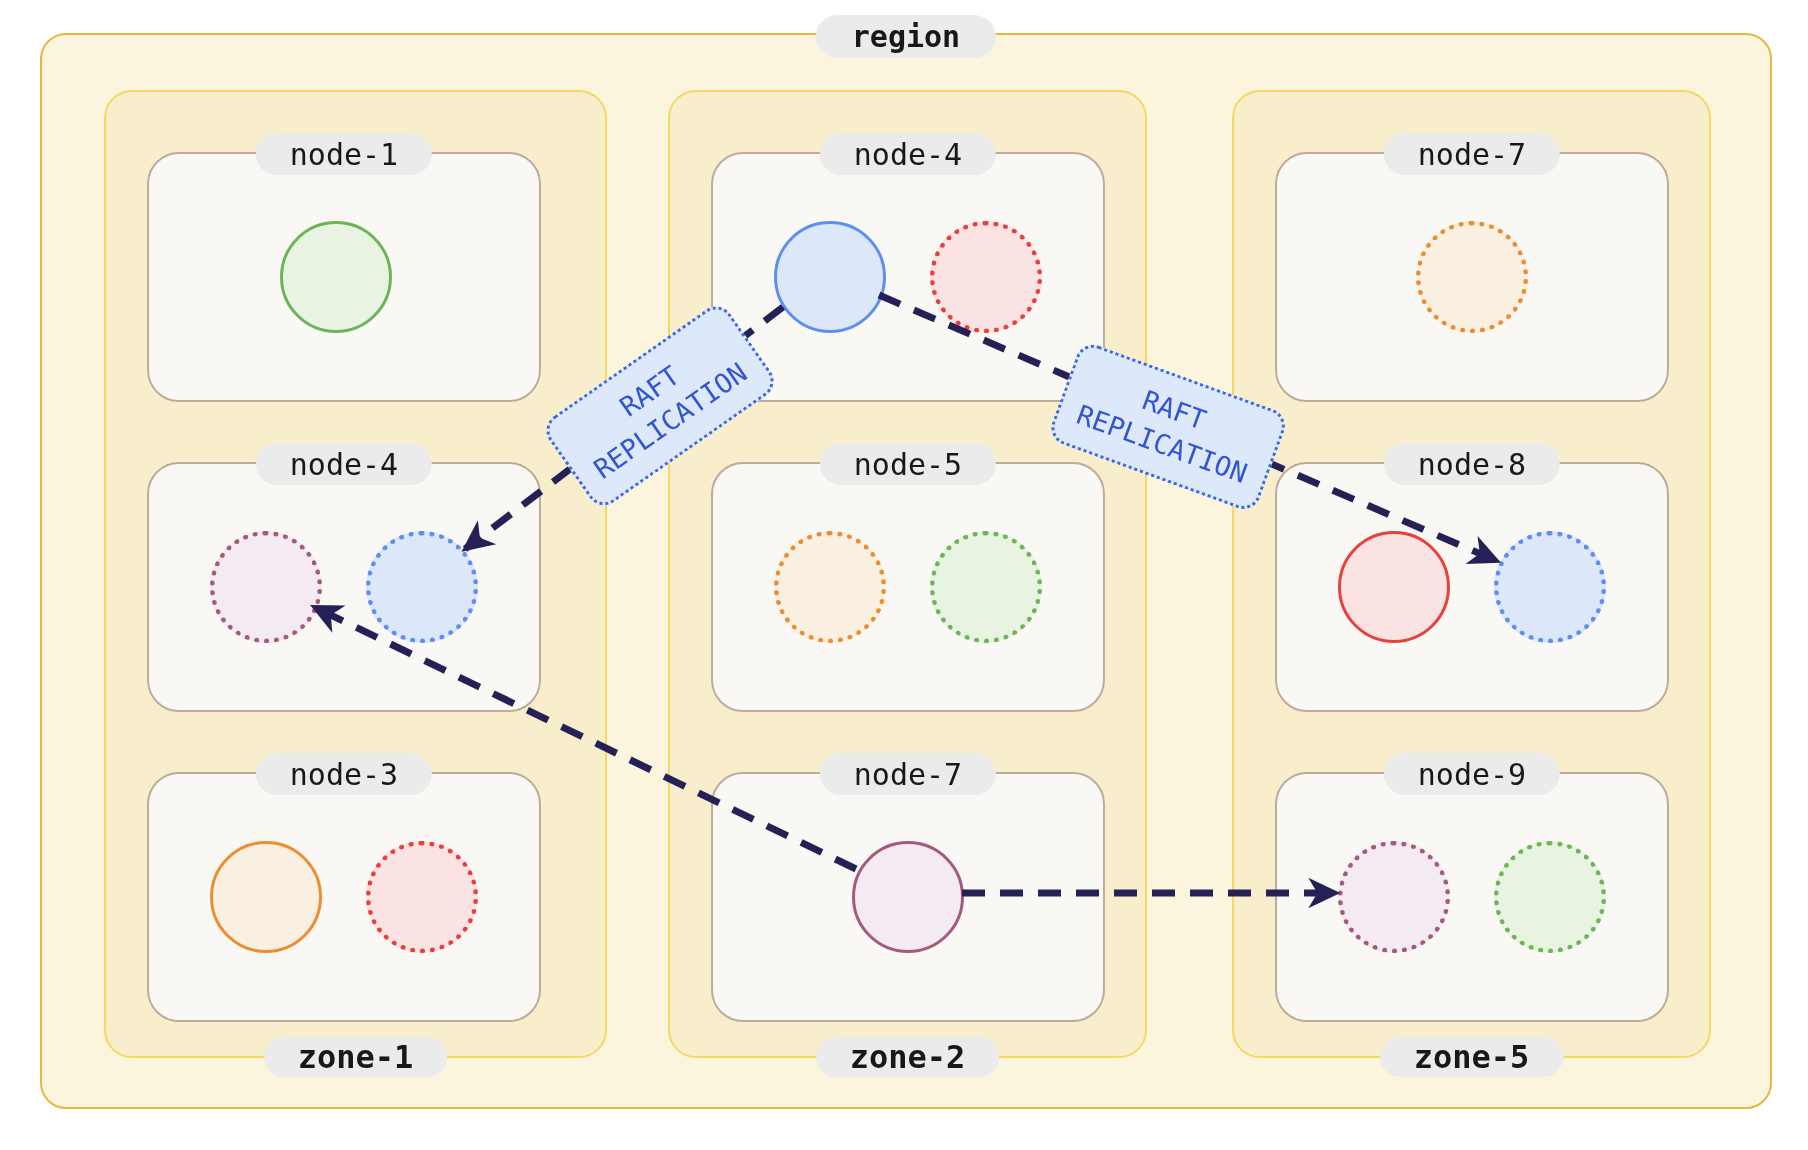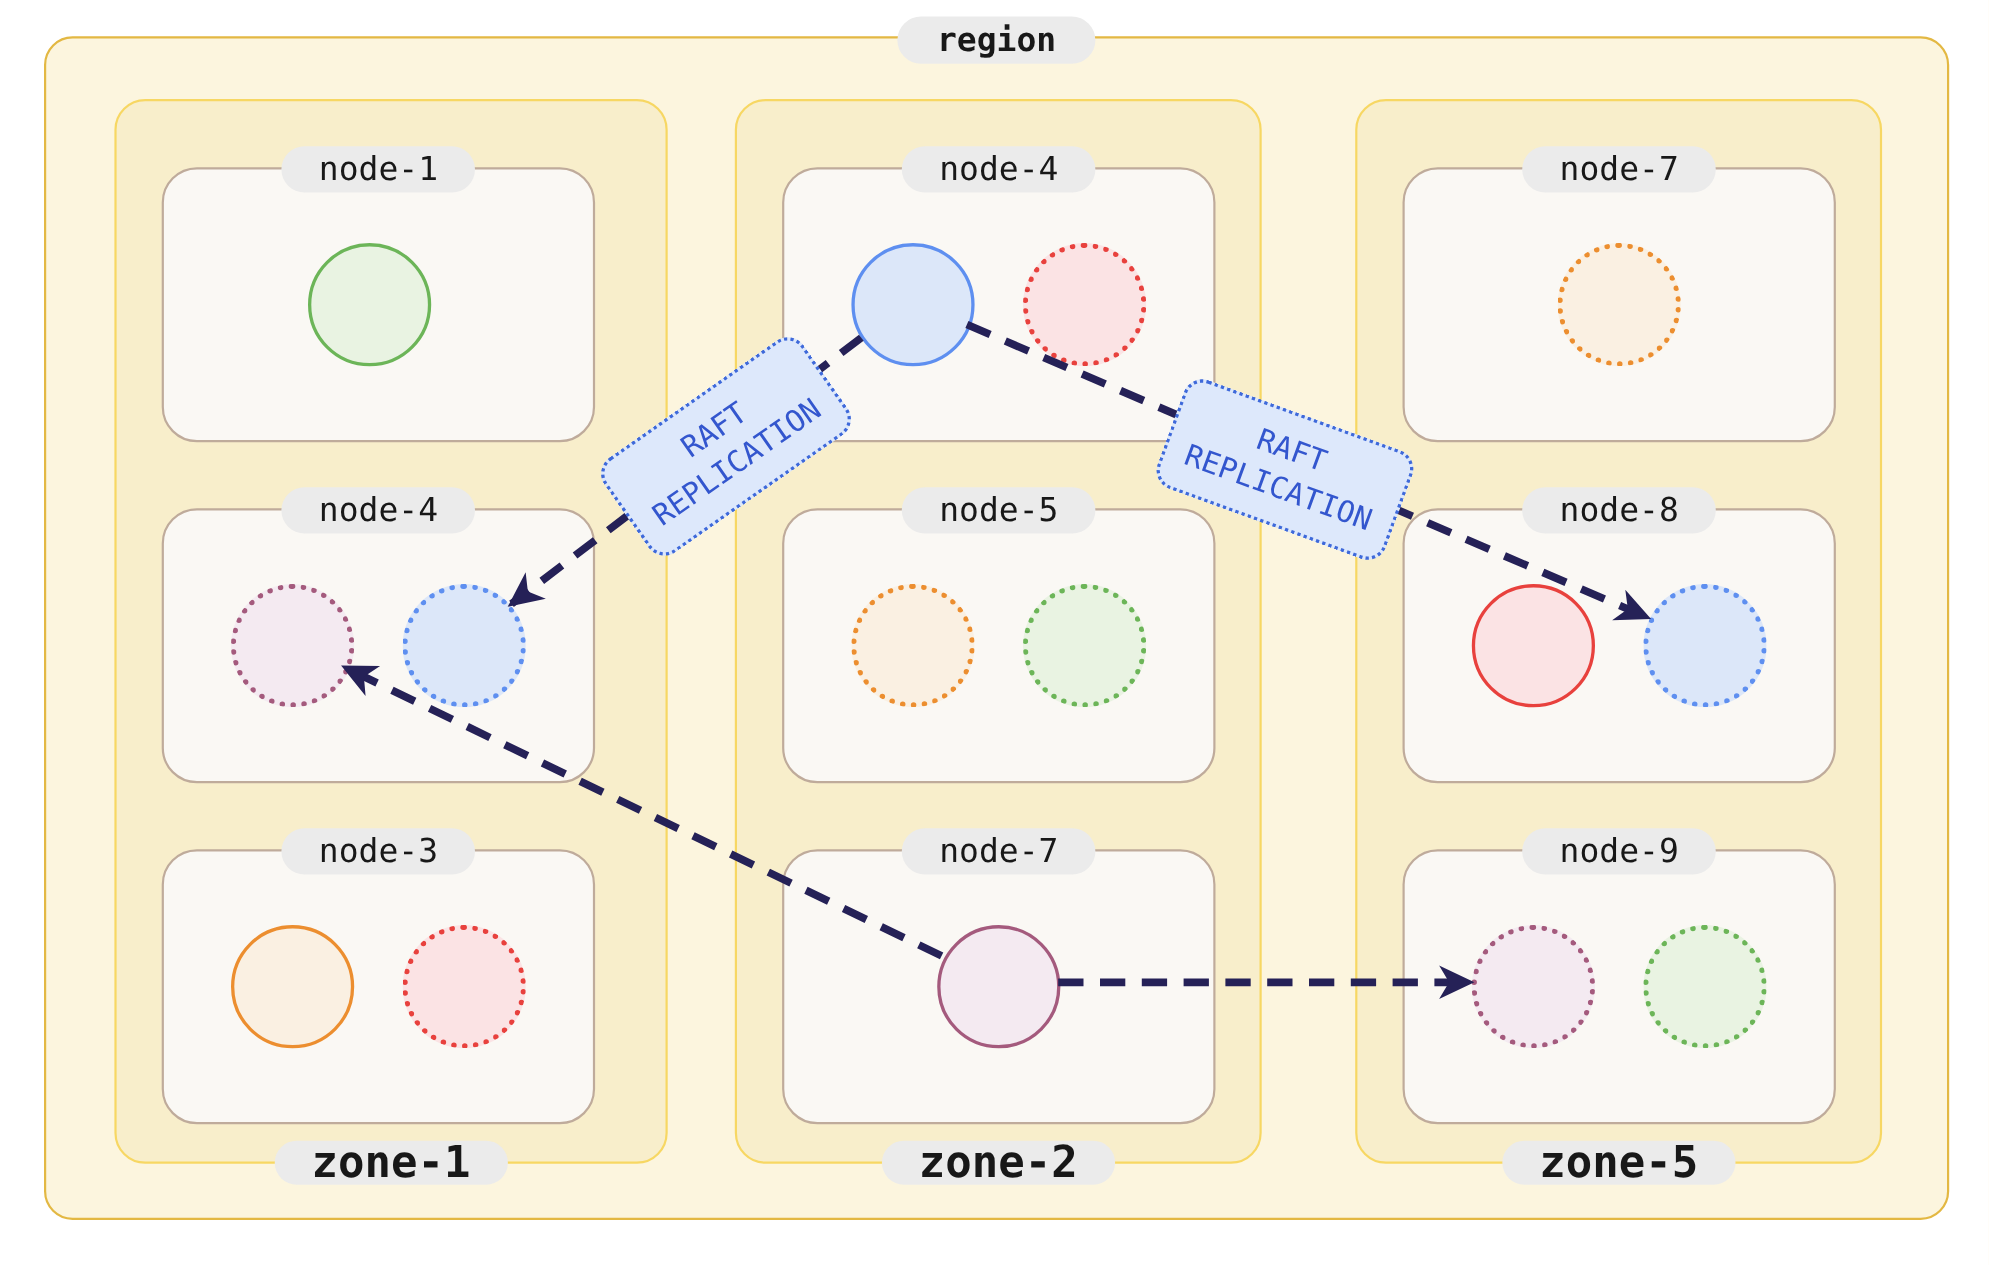--- a/index.html
+++ b/index.html
@@ -41,21 +41,21 @@
   .node-pill{
     top:-21px;transform:translateX(-50%);
     height:42px;padding:0 34px;font-size:30px;font-weight:400;
   }
   .region-pill{
     top:-20px;transform:translateX(-50%);
     height:43px;padding:0 36px;font-size:30px;font-weight:bold;
   }
   .zone-pill{
     bottom:-21px;transform:translateX(-50%);
-    height:40px;padding:0 34px;font-size:40px;font-weight:bold;
+    height:40px;padding:0 34px;font-size:32px;font-weight:bold;
   }
   .replica-row{
     position:absolute;inset:0;display:flex;align-items:center;justify-content:center;gap:44px;
   }
   .node[data-node="node-1"] .replica-row{transform:translateX(-8px);}
   .replica{width:112px;height:112px;border-radius:50%;box-sizing:border-box;}
   .replica--solid{border:3px solid;}
   .replica--dotted{border:5px dotted;}
   .arrows{position:absolute;left:0;top:0;z-index:5;pointer-events:none;}
   .arrows line{stroke:var(--arrow,#252157);stroke-width:7;stroke-dasharray:23 15;}

